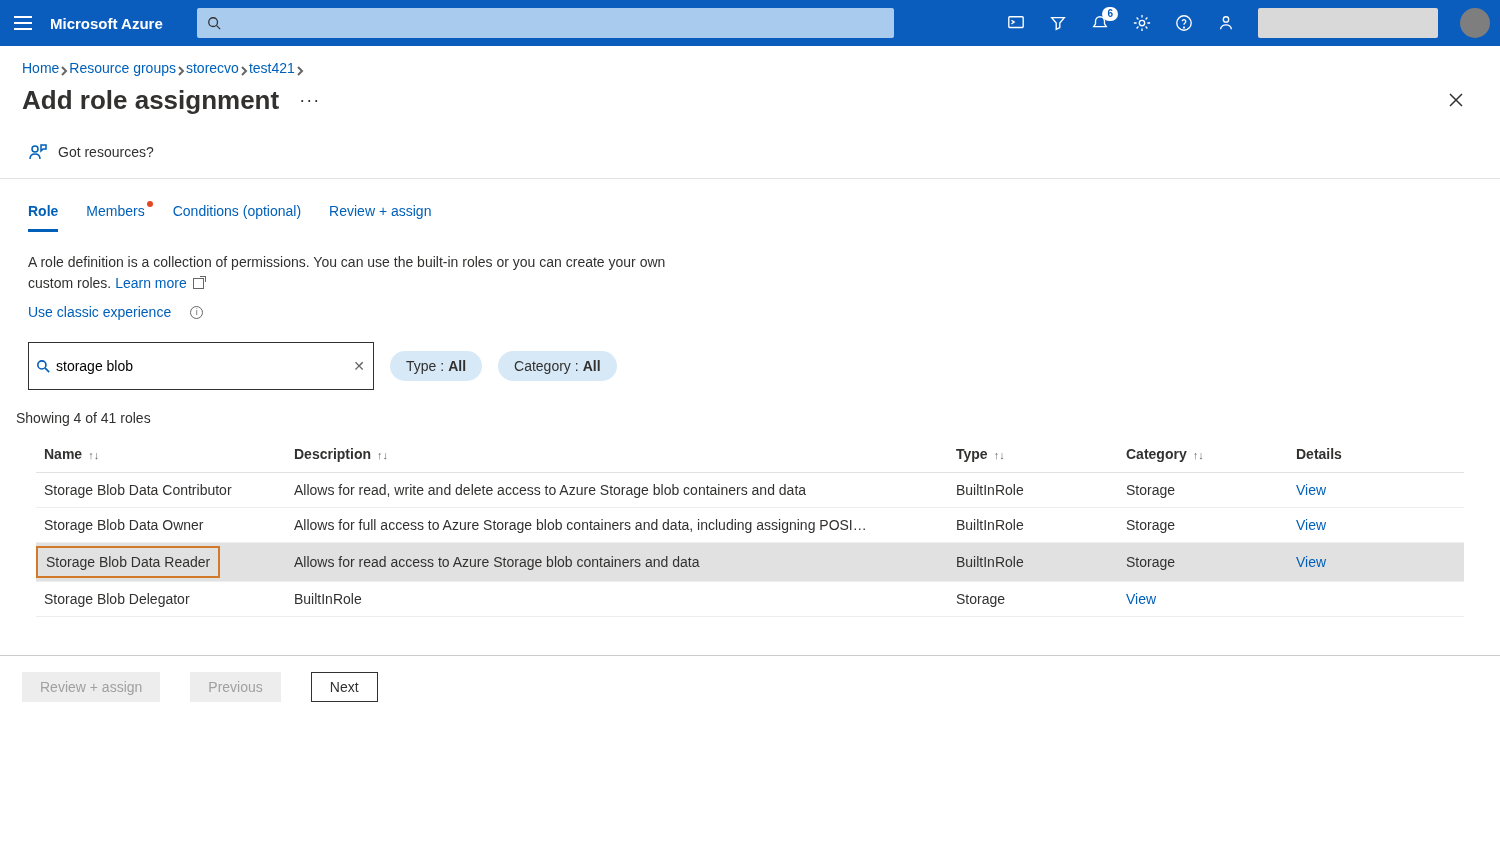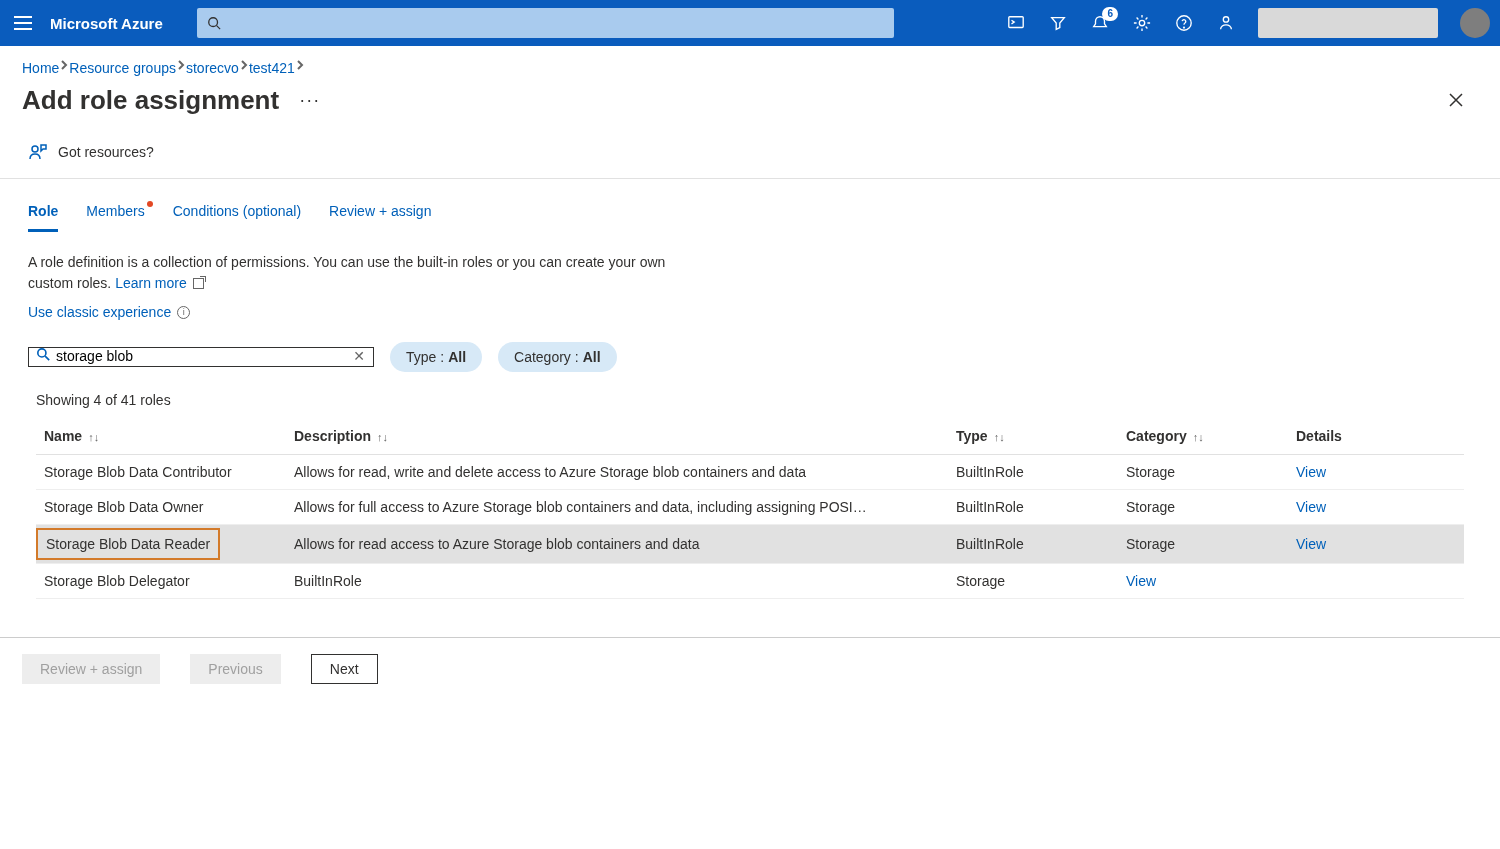--- a/index.html
+++ b/index.html
@@ -12,21 +12,21 @@
   .search-wrap svg { width:14px; height:14px; fill:#323130; }
   .search-input { flex:1; background:transparent; border:none; outline:none; font-size:13px; color:#323130; }
   .search-input::placeholder { color:#3c3c3c; }
   .top-icons { margin-left:auto; display:flex; align-items:center; gap:22px; }
   .top-icon { width:20px; height:20px; color:#fff; position:relative; display:flex; align-items:center; justify-content:center; cursor:pointer;}
   .top-icon svg { width:18px; height:18px; stroke:#fff; fill:none; stroke-width:1.5; }
   .badge { position:absolute; top:-6px; right:-8px; background:#fff; color:#0a5cbd; font-size:10px; font-weight:600; border-radius:8px; padding:0 5px; line-height:14px;}
   .acct-blur { width:180px; height:30px; background:#d9d9d9; border-radius:2px; }
   .avatar { width:30px; height:30px; background:#7e7e7e; border-radius:50%; }
 
-  .breadcrumbs { padding:14px 22px 4px; font-size:14px; color:#0060b9; display:flex; align-items:flex-start; }
+  .breadcrumbs { padding:14px 22px 4px; font-size:14px; color:#0060b9; display:flex; align-items:flex-end; }
   .breadcrumbs a { color:#0060b9; text-decoration:none; cursor:pointer;}
   .breadcrumbs .sep { color:#666; }
   .breadcrumbs svg { width:10px;height:10px; stroke:#666; fill:none; stroke-width:2;}
 
   .page-head { display:flex; align-items:center; padding:4px 22px 18px; }
   .page-title { font-size:26px; font-weight:600; }
   .more-dots { margin-left:20px; color:#333; cursor:pointer; font-size:18px; letter-spacing:1px;}
   .close-x { margin-left:auto; width:32px; height:32px; display:flex; align-items:center; justify-content:center; cursor:pointer; margin-right:6px;}
   .close-x svg { width:16px;height:16px; stroke:#323130; stroke-width:1.5; fill:none;}
 
@@ -35,33 +35,33 @@
 
   .tabs { display:flex; gap:28px; padding:24px 28px 0; border-bottom:none; }
   .tab { padding-bottom:10px; color:#0060b9; cursor:pointer; position:relative;}
   .tab.active { font-weight:600; border-bottom:3px solid #0060b9; }
   .tab .dot { position:absolute; top:-2px; right:-8px; width:6px;height:6px; background:#e34824; border-radius:50%;}
 
   .desc-block { padding:20px 28px 6px; max-width:740px; line-height:1.5; }
   .desc-block a { color:#0060b9; text-decoration:none; }
   .ext-icon { display:inline-block; width:11px;height:11px; border:1px solid #666; position:relative; margin-left:2px; top:1px;}
   .ext-icon::after{content:'';position:absolute;top:-3px;right:-3px;width:5px;height:5px;border-top:1px solid #666;border-right:1px solid #666;}
-  .classic-row { padding:4px 28px; display:flex; align-items:center; gap:6px;}
+  .classic-row { padding:4px 28px; display:flex; align-items:center; gap:19px;}
   .classic-row a { color:#0060b9; text-decoration:none;}
   .info-circle { width:13px;height:13px;border:1px solid #666;border-radius:50%;display:inline-flex;align-items:center;justify-content:center;font-size:9px;color:#666;}
 
   .filter-row { padding:18px 28px 4px; display:flex; align-items:center; gap:16px;}
-  .searchbox { display:flex; align-items:flex-start; border:1px solid #323130; height:20px; width:346px; padding:0 8px; gap:6px;}
+  .searchbox { display:flex; align-items:center; border:1px solid #323130; height:48px; width:346px; padding:0 8px; gap:6px;}
   .searchbox input { flex:1; border:none; outline:none; font-size:14px;}
   .searchbox svg.s { width:13px;height:13px; stroke:#0060b9; fill:none; stroke-width:2;}
   .searchbox .clear { cursor:pointer; color:#666; font-size:14px;}
   .pill { background:#d7e9f7; border-radius:18px; height:30px; display:flex; align-items:center; padding:0 16px; font-size:14px; cursor:pointer;}
   .pill b { margin-left:4px; font-weight:600;}
 
-  .result-count { padding:16px 36px 6px; font-size:14px;}
+  .result-count { padding:16px 16px 6px; font-size:14px;}
 
   .grid { margin:4px 36px 0; }
   .grid-head { display:grid; grid-template-columns: 250px 1fr 170px 170px 160px; padding:10px 8px; border-bottom:1px solid #e1e1e1; font-weight:600; align-items:center;}
   .sort-ic { margin-left:6px; color:#666; font-size:11px; }
   .grid-row { display:grid; grid-template-columns: 250px 1fr 170px 170px 160px; padding:9px 8px; border-bottom:1px solid #eee; align-items:center; cursor:pointer;}
   .grid-row.selected { background:#e1e1e1; }
   .name-highlight { border:2px solid #d37a2a; padding:6px 8px; margin:-6px -8px; display:inline-block;}
   .view-link { color:#0060b9; cursor:pointer;}
   .desc-cell { white-space:nowrap; overflow:hidden; text-overflow:ellipsis; padding-right:10px;}
 

